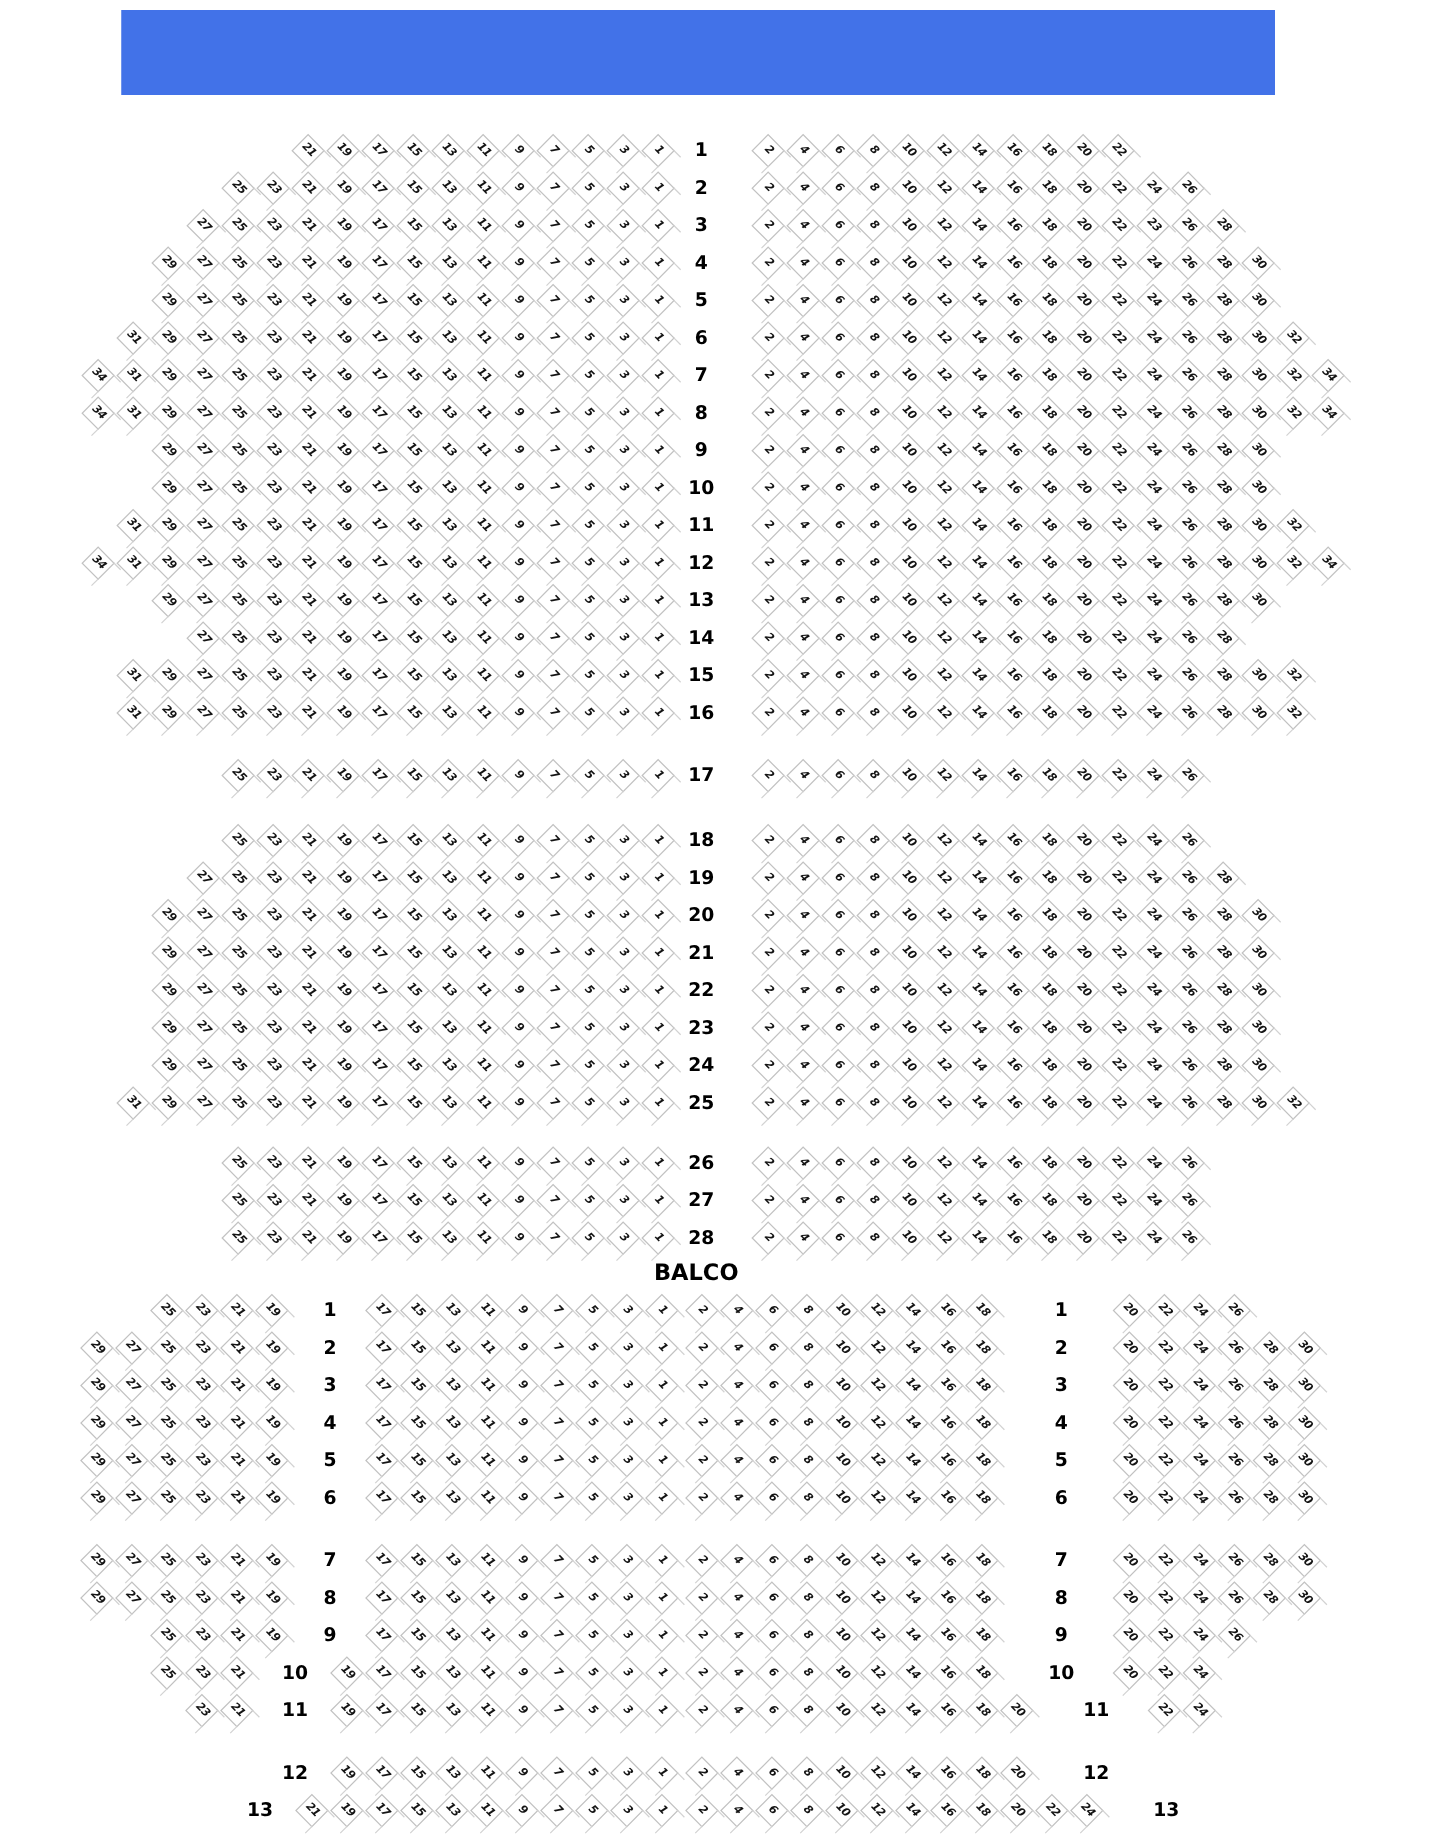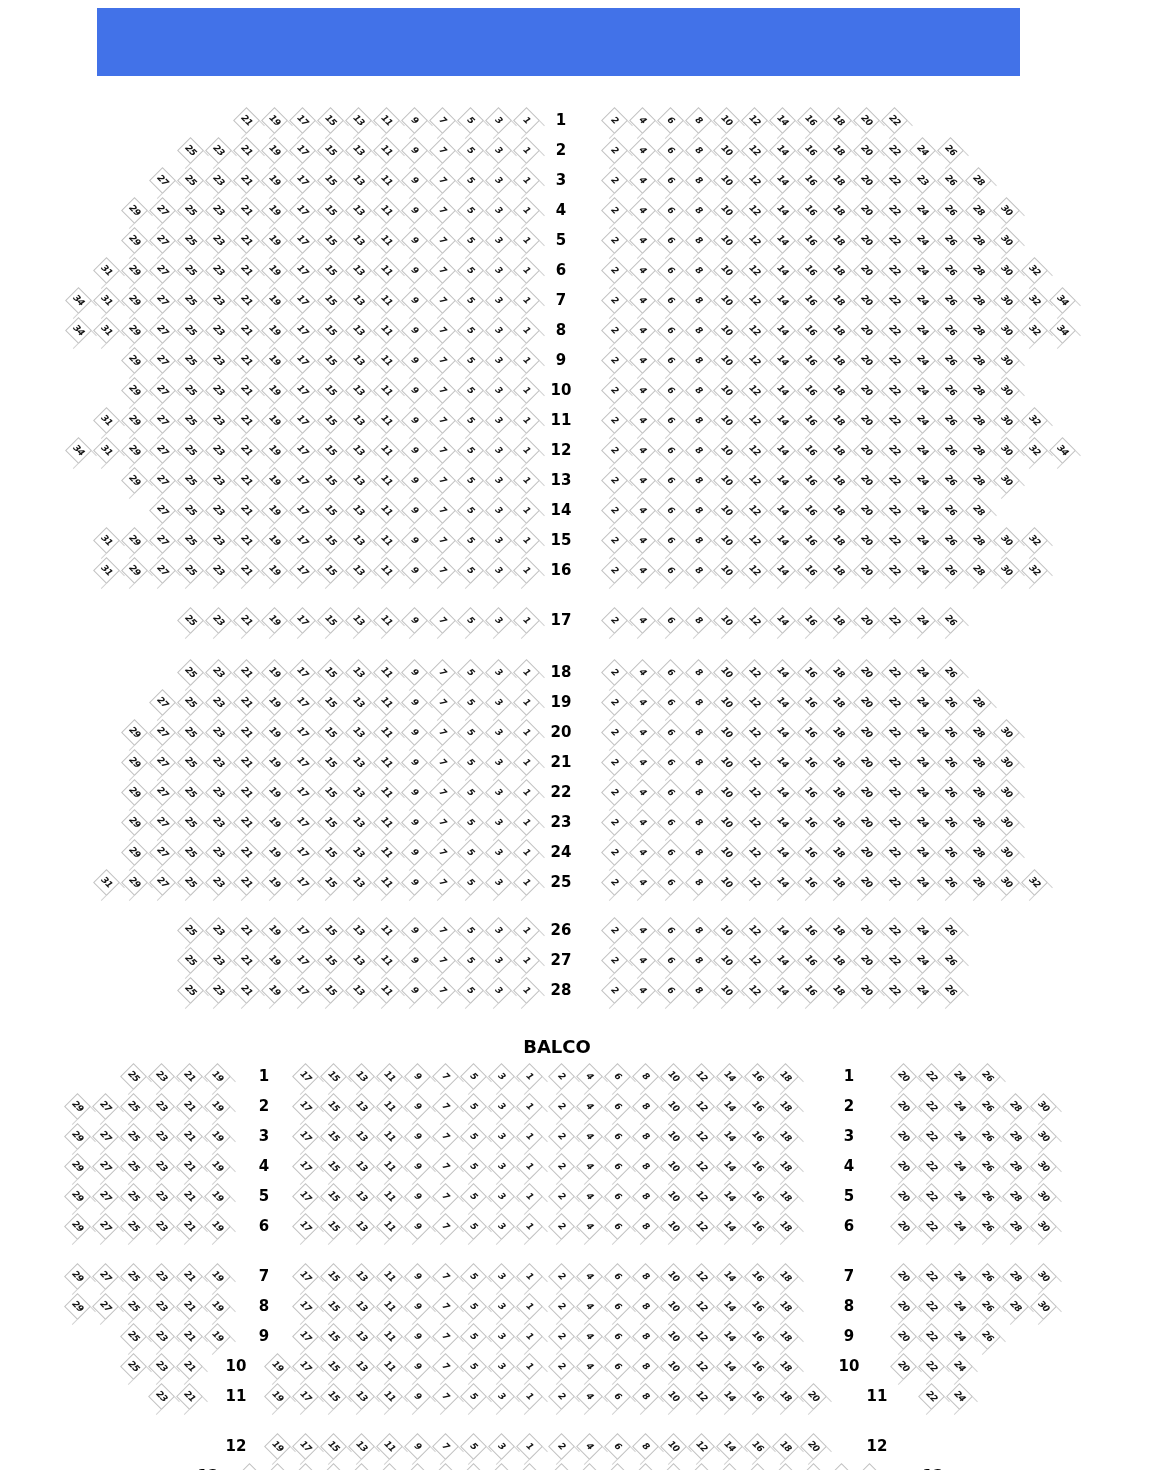--- a/index.html
+++ b/index.html
@@ -35,21 +35,21 @@
   
   .seat-cell{width:28px;height:26px;flex:0 0 28px;display:flex;align-items:center;justify-content:center;}
   .diamond{width:17px;height:17px;background:#fff;border:1px solid #c2c2c2;transform:rotate(45deg);
            display:flex;align-items:center;justify-content:center;position:relative;}
   .diamond::after{content:"";position:absolute;top:-1px;right:-8px;width:8px;height:1px;background:#d2d2d2;}
   .diamond::before{content:"";position:absolute;bottom:-8px;right:-1px;width:1px;height:8px;background:#d2d2d2;}
   .diamond span{font-family:"DejaVu Sans",sans-serif;font-style:italic;font-weight:bold;font-size:9px;
                 line-height:1;color:#141414;letter-spacing:-0.5px;}
 
   .balco{width:1160px;height:28px;line-height:28px;text-align:center;padding-right:46px;box-sizing:border-box;
-         font-weight:bold;font-size:18px;color:#000;margin-top:28px;}
+         font-weight:bold;font-size:18px;color:#000;}
 </style>
 </head>
 <body>
 
 <div class="banner" style="background: rgb(66, 114, 232);"></div>
 
 <div id="orchestra" class="section">
     <div class="o-group og1">
       <div class="o-row">
         <div class="o-left">

